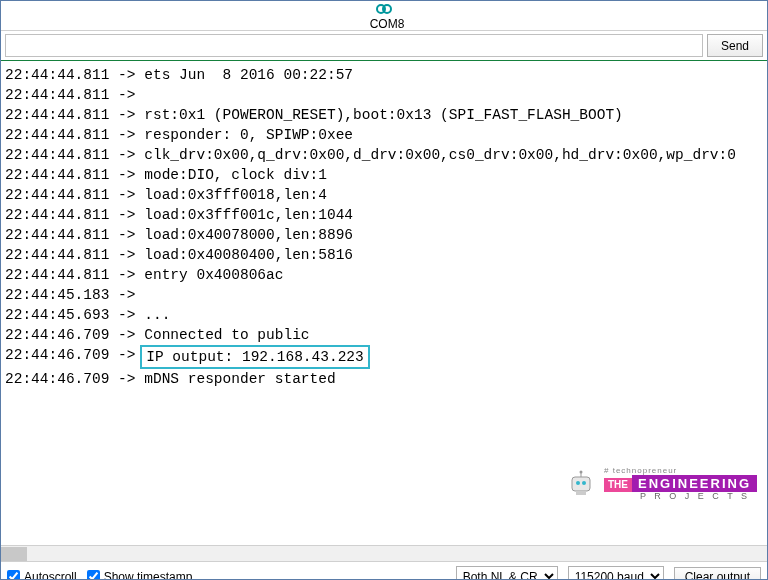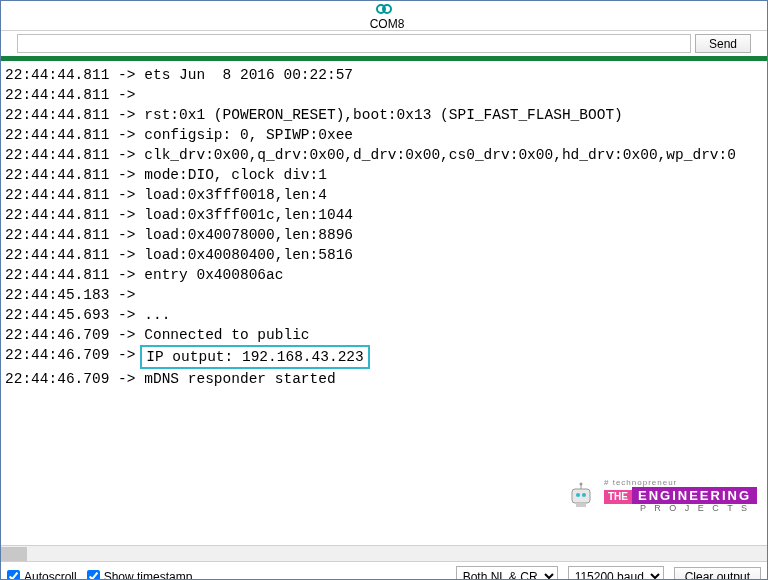--- a/index.html
+++ b/index.html
@@ -3,37 +3,37 @@
 <meta charset="utf-8">
 <style>
 * { box-sizing: border-box; margin: 0; padding: 0; }
 body { font-family: "Segoe UI", Arial, sans-serif; font-size: 13px; background: #fff; width: 768px; height: 580px; overflow: hidden; border: 1px solid #5a7ca8; }
 .titlebar { height: 30px; background: #fff; border-bottom: 1px solid #d0d0d0; display: flex; align-items: center; padding: 0 0 0 6px; flex-direction: column; }
 .app-icon { width: 16px; height: 16px; margin-right: 6px; display:flex;align-items:center;justify-content:center;}
 .app-title { flex: 1; font-size: 12px; color: #000; }
 .win-btns { display: flex; }
 .win-btn { width: 45px; height: 30px; display: flex; align-items: center; justify-content: center; font-family: Arial; font-size: 13px; cursor: default; }
 .win-btn.close { font-size: 15px; }
-.input-row { height: 30px; padding: 3px 16px; display: flex; gap: 4px; border-bottom: 5px solid #15803d; }
+.input-row { height: 30px; padding: 3px 4px; display: flex; gap: 4px; border-bottom: 1px solid #15803d; }
 .serial-input { flex: 1; border: 1px solid #c0c0c0; background: #fff; padding: 2px 4px; font-size: 12px; }
 .send-btn { width: 56px; border: 1px solid #b0b0b0; background: linear-gradient(#fdfdfd,#ececec); font-size: 12px; cursor: default; }
 .console { height: 484px; overflow: auto; padding: 4px 0 0 4px; font-family: Consolas, "Courier New", monospace; font-size: 14.5px; line-height: 20px; color: #000; position:relative; }
 .log-line { white-space: pre; display:flex; }
 .ts { }
 .msg { }
 .hl-box { display:inline-block; border: 2px solid #33b6cc; padding: 0 4px; margin-left:-4px;}
 .scrollh { height:16px; border-top:1px solid #d0d0d0; background:#f0f0f0; position:relative;}
 .scrollh-thumb{ position:absolute; left:0; top:1px; height:14px; width:26px; background:#c8c8c8;}
 .bottombar { height: 30px; border-top: 1px solid #d0d0d0; display: flex; align-items: center; padding: 0 6px; gap: 10px; font-size: 12px; }
 .chk { display: flex; align-items: center; gap: 4px; }
 .chk input { width:13px; height:13px;}
 .spacer { flex: 1; }
 .sel { border: 1px solid #b0b0b0; background: #fff; font-size: 12px; height: 21px; padding: 0 2px;}
 .clear-btn { border: 1px solid #b0b0b0; background: linear-gradient(#fdfdfd,#ececec); font-size: 12px; padding: 2px 10px; cursor:default;}
-.watermark { position: absolute; right: 10px; bottom: 32px; display:flex; align-items:center; gap:6px; font-family: Arial,sans-serif;}
+.watermark { position: absolute; right: 10px; bottom: 44px; display:flex; align-items:center; gap:6px; font-family: Arial,sans-serif;}
 .wm-robot { width:34px; height:34px; }
 .wm-txt { line-height:1;}
 .wm-hash { font-size:8px; color:#888; letter-spacing:1px;}
 .wm-the { background:#ec4899; color:#fff; font-size:10px; font-weight:bold; padding:2px 4px; display:inline-block;}
 .wm-eng { background:#a21caf; color:#fff; font-size:13px; font-weight:bold; padding:2px 6px; letter-spacing:2px; display:inline-block;}
 .wm-proj { font-size:9px; color:#666; letter-spacing:3px;padding-left:36px;}
 </style>
 </head>
 <body>
 
@@ -54,21 +54,21 @@
 
 <div class="input-row">
   <input class="serial-input" type="text" value="" style="">
   <button class="send-btn">Send</button>
 </div>
 
 <div class="console" id="console">
   <div class="log-line"><span class="ts">22:44:44.811 -&gt; </span><span class="msg">ets Jun  8 2016 00:22:57</span></div>
     <div class="log-line"><span class="ts">22:44:44.811 -&gt; </span><span class="msg"></span></div>
     <div class="log-line"><span class="ts">22:44:44.811 -&gt; </span><span class="msg">rst:0x1 (POWERON_RESET),boot:0x13 (SPI_FAST_FLASH_BOOT)</span></div>
-    <div class="log-line"><span class="ts">22:44:44.811 -&gt; </span><span class="msg">configsip: 0, SPIWP:0xee</span></div>
+    <div class="log-line"><span class="ts">22:44:44.811 -&gt; </span><span class="msg">responder: 0, SPIWP:0xee</span></div>
     <div class="log-line"><span class="ts">22:44:44.811 -&gt; </span><span class="msg">clk_drv:0x00,q_drv:0x00,d_drv:0x00,cs0_drv:0x00,hd_drv:0x00,wp_drv:0</span></div>
     <div class="log-line"><span class="ts">22:44:44.811 -&gt; </span><span class="msg">mode:DIO, clock div:1</span></div>
     <div class="log-line"><span class="ts">22:44:44.811 -&gt; </span><span class="msg">load:0x3fff0018,len:4</span></div>
     <div class="log-line"><span class="ts">22:44:44.811 -&gt; </span><span class="msg">load:0x3fff001c,len:1044</span></div>
     <div class="log-line"><span class="ts">22:44:44.811 -&gt; </span><span class="msg">load:0x40078000,len:8896</span></div>
     <div class="log-line"><span class="ts">22:44:44.811 -&gt; </span><span class="msg">load:0x40080400,len:5816</span></div>
     <div class="log-line"><span class="ts">22:44:44.811 -&gt; </span><span class="msg">entry 0x400806ac</span></div>
     <div class="log-line"><span class="ts">22:44:45.183 -&gt; </span><span class="msg"></span></div>
     <div class="log-line"><span class="ts">22:44:45.693 -&gt; </span><span class="msg">...</span></div>
     <div class="log-line"><span class="ts">22:44:46.709 -&gt; </span><span class="msg">Connected to public</span></div>

